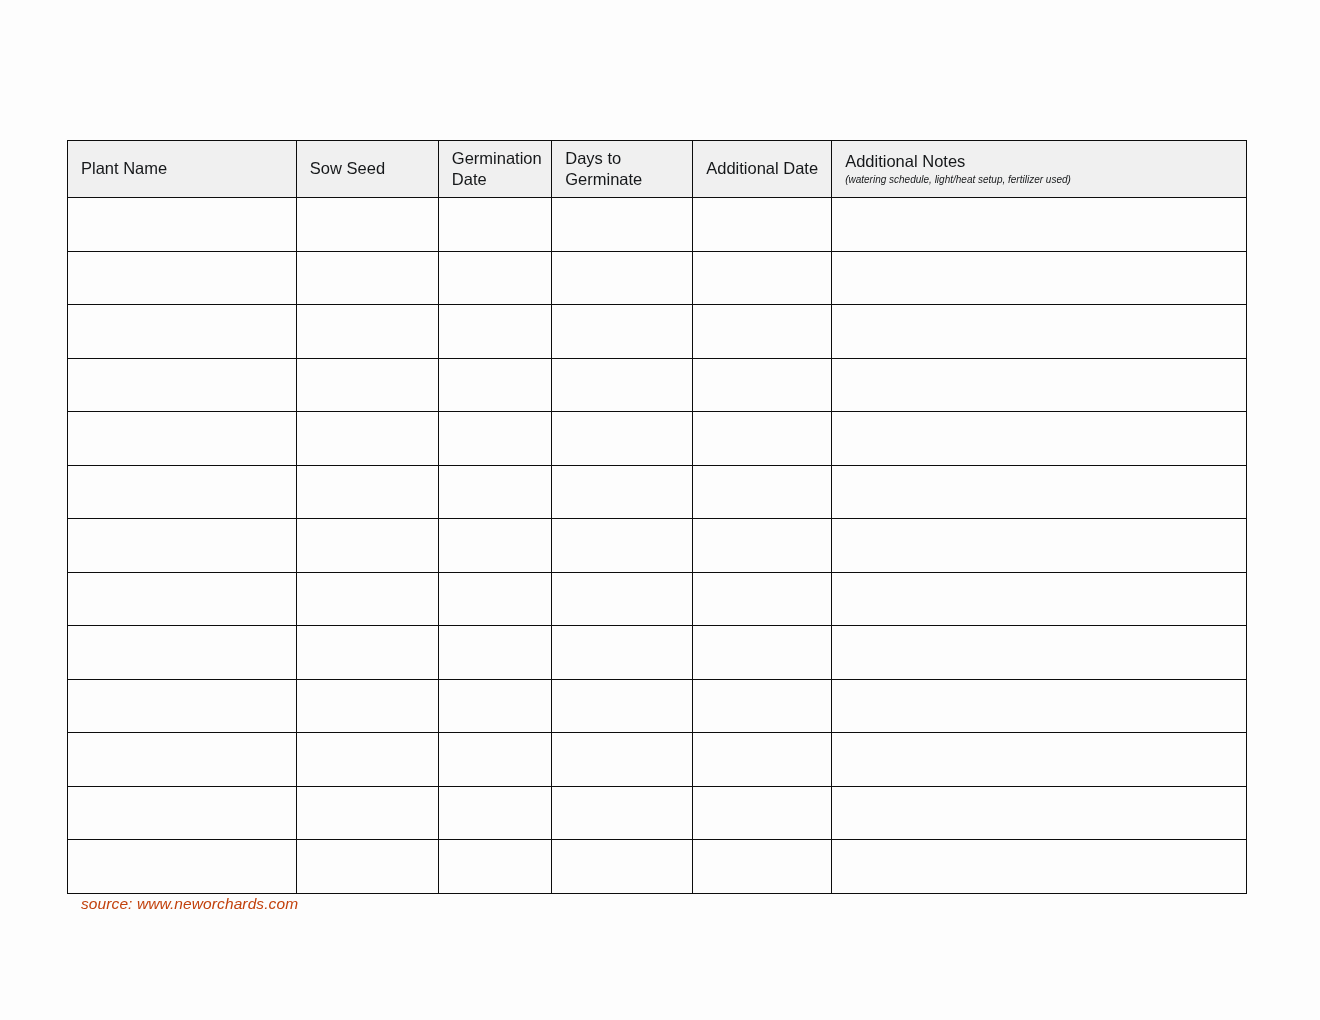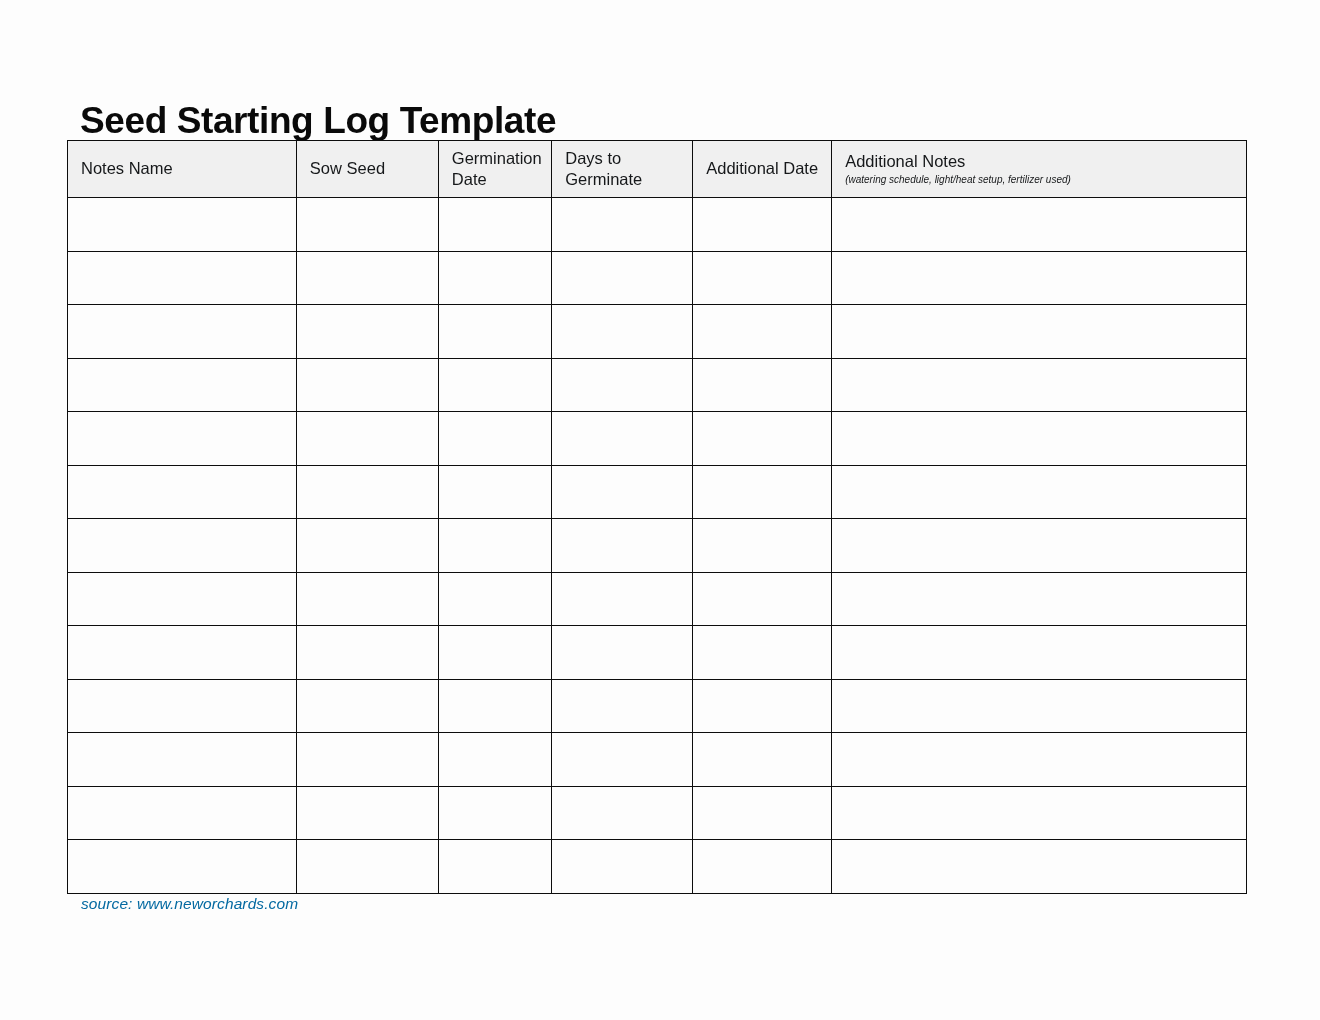--- a/index.html
+++ b/index.html
@@ -79,37 +79,36 @@
   .c2 { width: 111px; }
   .c3 { width: 138px; }
   .c4 { width: 136px; }
   .c5 { width: 406px; }
   .source-note {
     position: absolute;
     left: 81px;
     top: 895px;
     font-size: 15.5px;
     font-style: italic;
-    color: #0369a1;
+    color: #c2410c;
     letter-spacing: 0.1px;
     white-space: nowrap;
   }
 </style>
 </head>
 <body>
 
 <div class="page">
 
-  <h1 class="doc-title">Seed Starting Log Template</h1>
 
   <table class="log-table">
     <thead>
       <tr>
         <th class="c0">
-          <span class="col-head-label">Notes Name</span>
+          <span class="col-head-label">Plant Name</span>
         </th>
         <th class="c1">
           <span class="col-head-label">Sow Seed</span>
         </th>
         <th class="c2">
           <span class="col-head-label">Germination Date</span>
         </th>
         <th class="c3">
           <span class="col-head-label">Days to Germinate</span>
         </th>

